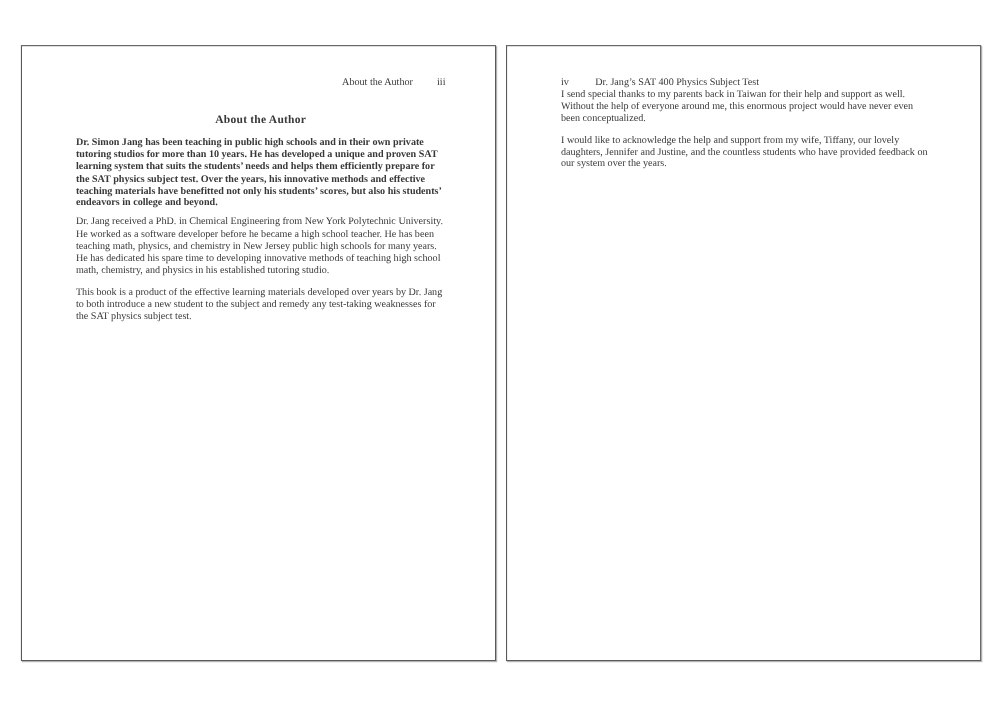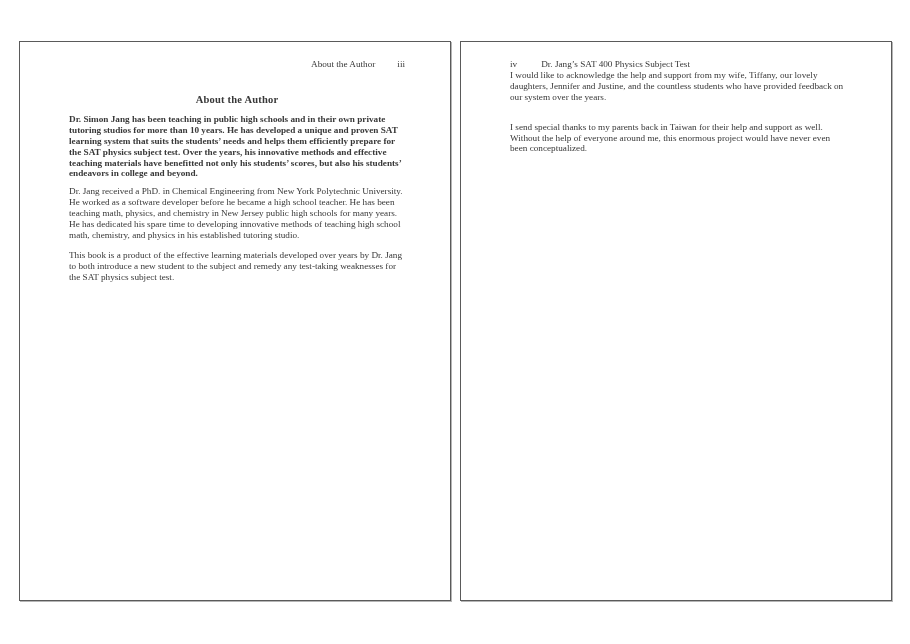--- a/index.html
+++ b/index.html
@@ -12,21 +12,21 @@
   body{
     width:910px;height:644px;position:relative;overflow:hidden;
     font-family:"Liberation Serif","DejaVu Serif",serif;
     color:var(--text-color);
   }
   .page{
     position:absolute;top:41px;width:432px;height:560px;
     background:var(--bg-color);
     border:1px solid var(--border-color);
     box-shadow:1px 1px 0 rgba(90,90,90,.45);
-    padding:17px 45px 0 49px;
+    padding:27px 45px 0 49px;
     font-size:9.2px;line-height:10.9px;
   }
   .page-left{left:19px;}
   .page-right{left:460px;}
   .running-header{display:flex;white-space:nowrap;}
   .running-header.align-right{justify-content:flex-end;gap:22px;}
   .running-header.align-left{justify-content:flex-start;gap:24px;}
   .section-heading{
     text-align:center;font-weight:bold;font-size:10.5px;line-height:12px;
     letter-spacing:.2px;
@@ -50,15 +50,15 @@
   <p class="body-paragraph p-gap-s">Dr. Simon Jang has been teaching in public high schools and in their own private tutoring studios for more than 10 years. He has developed a unique and proven SAT learning system that suits the students’ needs and helps them efficiently prepare for the SAT physics subject test. Over the years, his innovative methods and effective teaching materials have benefitted not only his students’ scores, but also his students’ endeavors in college and beyond.</p>
   <p class="body-paragraph p-gap-m">Dr. Jang received a PhD. in Chemical Engineering from New York Polytechnic University. He worked as a software developer before he became a high school teacher. He has been teaching math, physics, and chemistry in New Jersey public high schools for many years.  He has dedicated his spare time to developing innovative methods of teaching high school math, chemistry, and physics in his established tutoring studio.</p>
   <p class="body-paragraph">This book is a product of the effective learning materials developed over years by Dr. Jang to both introduce a new student to the subject and remedy any test-taking weaknesses for the SAT physics subject test.</p>
 </div>
 
 <div class="page page-right">
   <div class="running-header align-left">
     <span>iv</span>
     <span>Dr. Jang’s SAT 400 Physics Subject Test</span>
   </div>
+  <p class="body-paragraph p-gap-m">I send special thanks to my parents back in Taiwan for their help and support as well. Without the help of everyone around me, this enormous project would have never even been conceptualized.</p>
   <p class="body-paragraph p-gap-l">I would like to acknowledge the help and support from my wife, Tiffany, our lovely daughters, Jennifer and Justine, and the countless students who have provided feedback on our system over the years.</p>
-  <p class="body-paragraph p-gap-m">I send special thanks to my parents back in Taiwan for their help and support as well. Without the help of everyone around me, this enormous project would have never even been conceptualized.</p>
 </div>
 
 </body></html>

